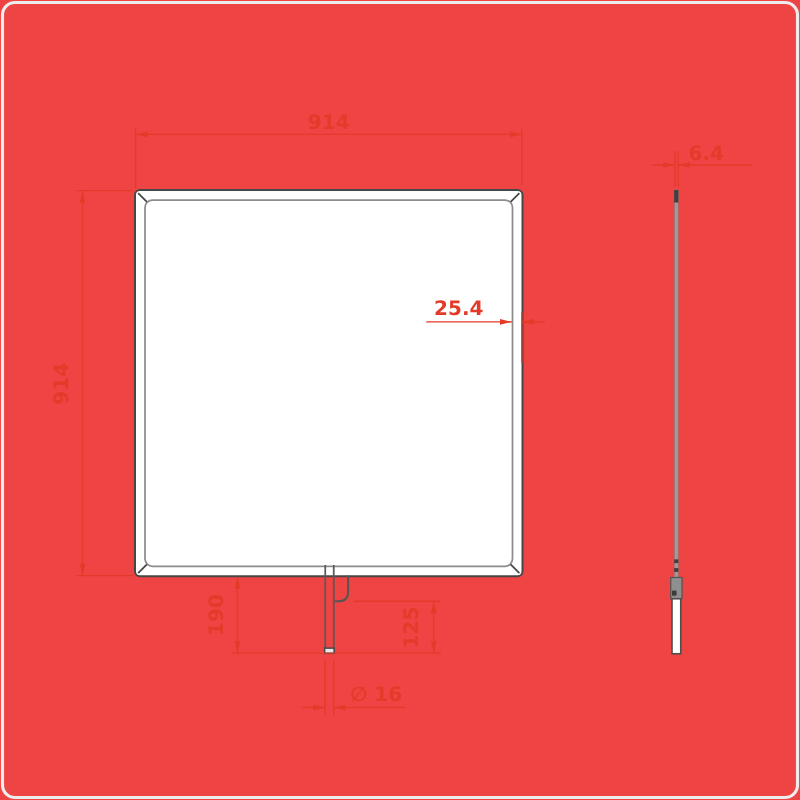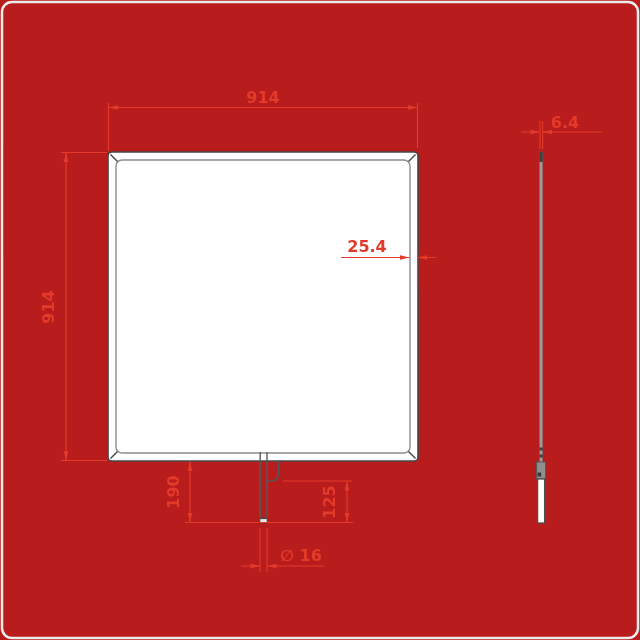--- a/index.html
+++ b/index.html
@@ -5,21 +5,21 @@
   html, body {
     margin: 0;
     padding: 0;
     background: #ffffff;
     font-family: "DejaVu Sans", "Liberation Sans", sans-serif;
   }
   .stage {
     position: relative;
     width: 640px;
     height: 640px;
-    background: #b91c1c;
+    background: #ef4444;
     overflow: hidden;
   }
   svg { display: block; }
   text.dim-label {
     font-family: "DejaVu Sans", "Liberation Sans", sans-serif;
     font-size: 16px;
     font-weight: bold;
   }
 </style>
 </head>

